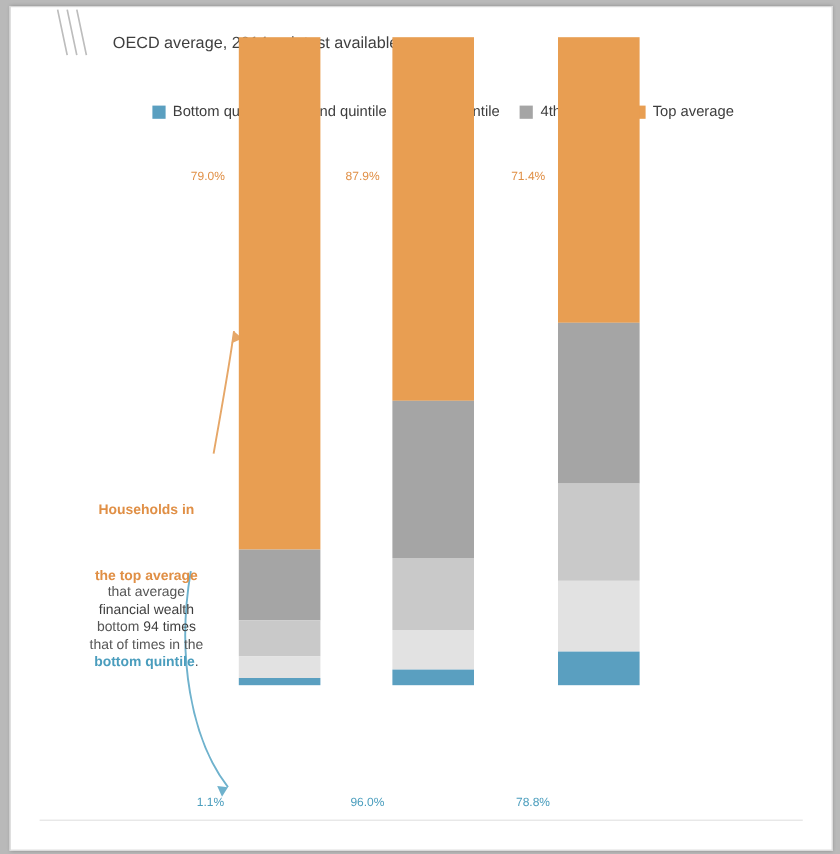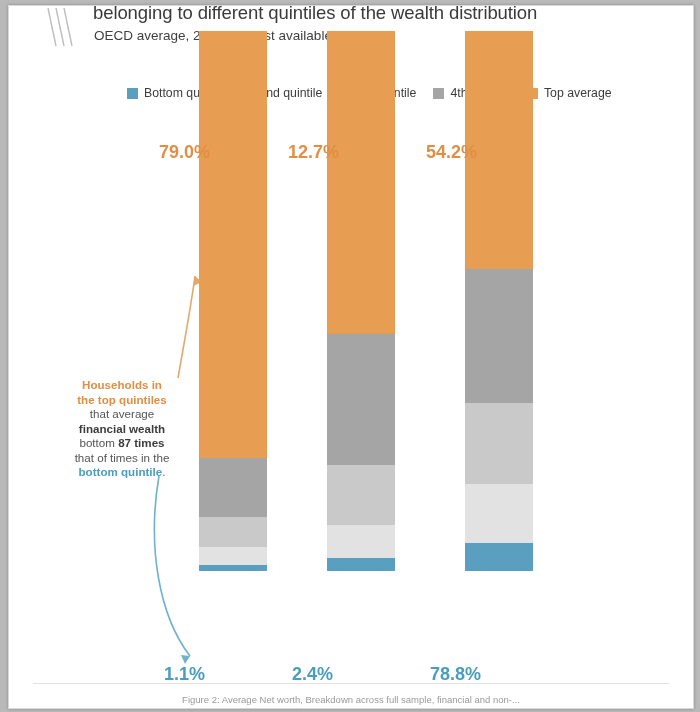--- a/index.html
+++ b/index.html
@@ -92,40 +92,40 @@
     bottom: 115px;
     width: 68px;
     height: 540px;
     display: flex;
     flex-direction: column;
   }
   .seg { width: 100%; }
 
   .pct {
     position: absolute;
-    font-size: 18px;
-    font-weight: bold;
+    font-size: 10px;
+    font-weight: normal;
     color: #e08f45;
     white-space: nowrap;
   }
   .pct.bottom { color: #4a9dbd; }
 
   
   .annot {
     position: absolute;
     left: 48px;
     top: 262px;
     width: 130px;
     text-align: center;
     font-size: 11.6px;
     line-height: 14.5px;
     color: #555555;
   }
-  .annot .orange { color: #e08f45; font-weight: bold; }
-  .annot .dark { color: #3d3d3d; font-weight: bold; }
+  .annot .orange { color: #e08f45; font-weight: bold; margin-top: 40px; }
+  .annot .dark { color: #3d3d3d; font-weight: normal; }
   .annot .blue { color: #4a9dbd; font-weight: bold; }
 
   .footnote {
     position: absolute;
     left: 0;
     right: 0;
     bottom: 3px;
     text-align: center;
     font-size: 9.5px;
     color: #9a9a9a;
@@ -144,21 +144,20 @@
 </style>
 </head>
 <body>
 
 <div id="page">
 
   <svg class="doodle" viewBox="0 0 48 44">
     <path d="M6 2 L14 40 M14 2 L22 40 M22 2 L30 40" stroke="#bdbdbd" stroke-width="1.4" fill="none"></path>
   </svg>
 
-  <div class="title">belonging to different quintiles of the wealth distribution</div>
   <div class="subtitle">OECD average, 2014 or latest available year</div>
 
   <div class="legend">
     <div class="legend-item">
       <span class="legend-swatch" style="background:#5a9fc0"></span>
       <span>Bottom quintile</span>
     </div>
     <div class="legend-item">
       <span class="legend-swatch" style="background:#e2e2e2"></span>
       <span>2nd quintile</span>
@@ -196,41 +195,40 @@
     <div class="pct" style="left:150px;top:26px;">79.0%</div>
     <div class="pct bottom" style="left:155px;top:548px;">1.1%</div>
 
     <div class="bar" style="left:318px;">
       <div class="seg" style="background:#e89e52;height:56.2%"></div>
       <div class="seg" style="background:#a5a5a5;height:24.2%"></div>
       <div class="seg" style="background:#c9c9c9;height:11.0%"></div>
       <div class="seg" style="background:#e2e2e2;height:6.2%"></div>
       <div class="seg" style="background:#5a9fc0;height:2.4%"></div>
     </div>
-    <div class="pct" style="left:279px;top:26px;">12.7%</div>
-    <div class="pct bottom" style="left:283px;top:548px;">2.4%</div>
+    <div class="pct" style="left:279px;top:26px;">87.9%</div>
+    <div class="pct bottom" style="left:283px;top:548px;">96.0%</div>
 
     <div class="bar" style="left:456px;">
       <div class="seg" style="background:#e89e52;height:44.0%"></div>
       <div class="seg" style="background:#a5a5a5;height:24.8%"></div>
       <div class="seg" style="background:#c9c9c9;height:15.0%"></div>
       <div class="seg" style="background:#e2e2e2;height:11.0%"></div>
       <div class="seg" style="background:#5a9fc0;height:5.2%"></div>
     </div>
-    <div class="pct" style="left:417px;top:26px;">54.2%</div>
+    <div class="pct" style="left:417px;top:26px;">71.4%</div>
     <div class="pct bottom" style="left:421px;top:548px;">78.8%</div>
 
     <div class="annot">
       <div class="orange">Households in</div>
-      <div class="orange">the top quintiles</div>
+      <div class="orange">the top average</div>
       <div>that average</div>
       <div class="dark">financial wealth</div>
-      <div><span>bottom </span><span class="dark">87 times</span></div>
+      <div><span>bottom </span><span class="dark">94 times</span></div>
       <div>that of times in the</div>
       <div><span class="blue">bottom quintile</span><span>.</span></div>
     </div>
 
   </div>
 
   <div class="sep"></div>
-  <div class="footnote">Figure 2: Average Net worth, Breakdown across full sample, financial and non-...</div>
 
 </div>
 
 </body></html>

